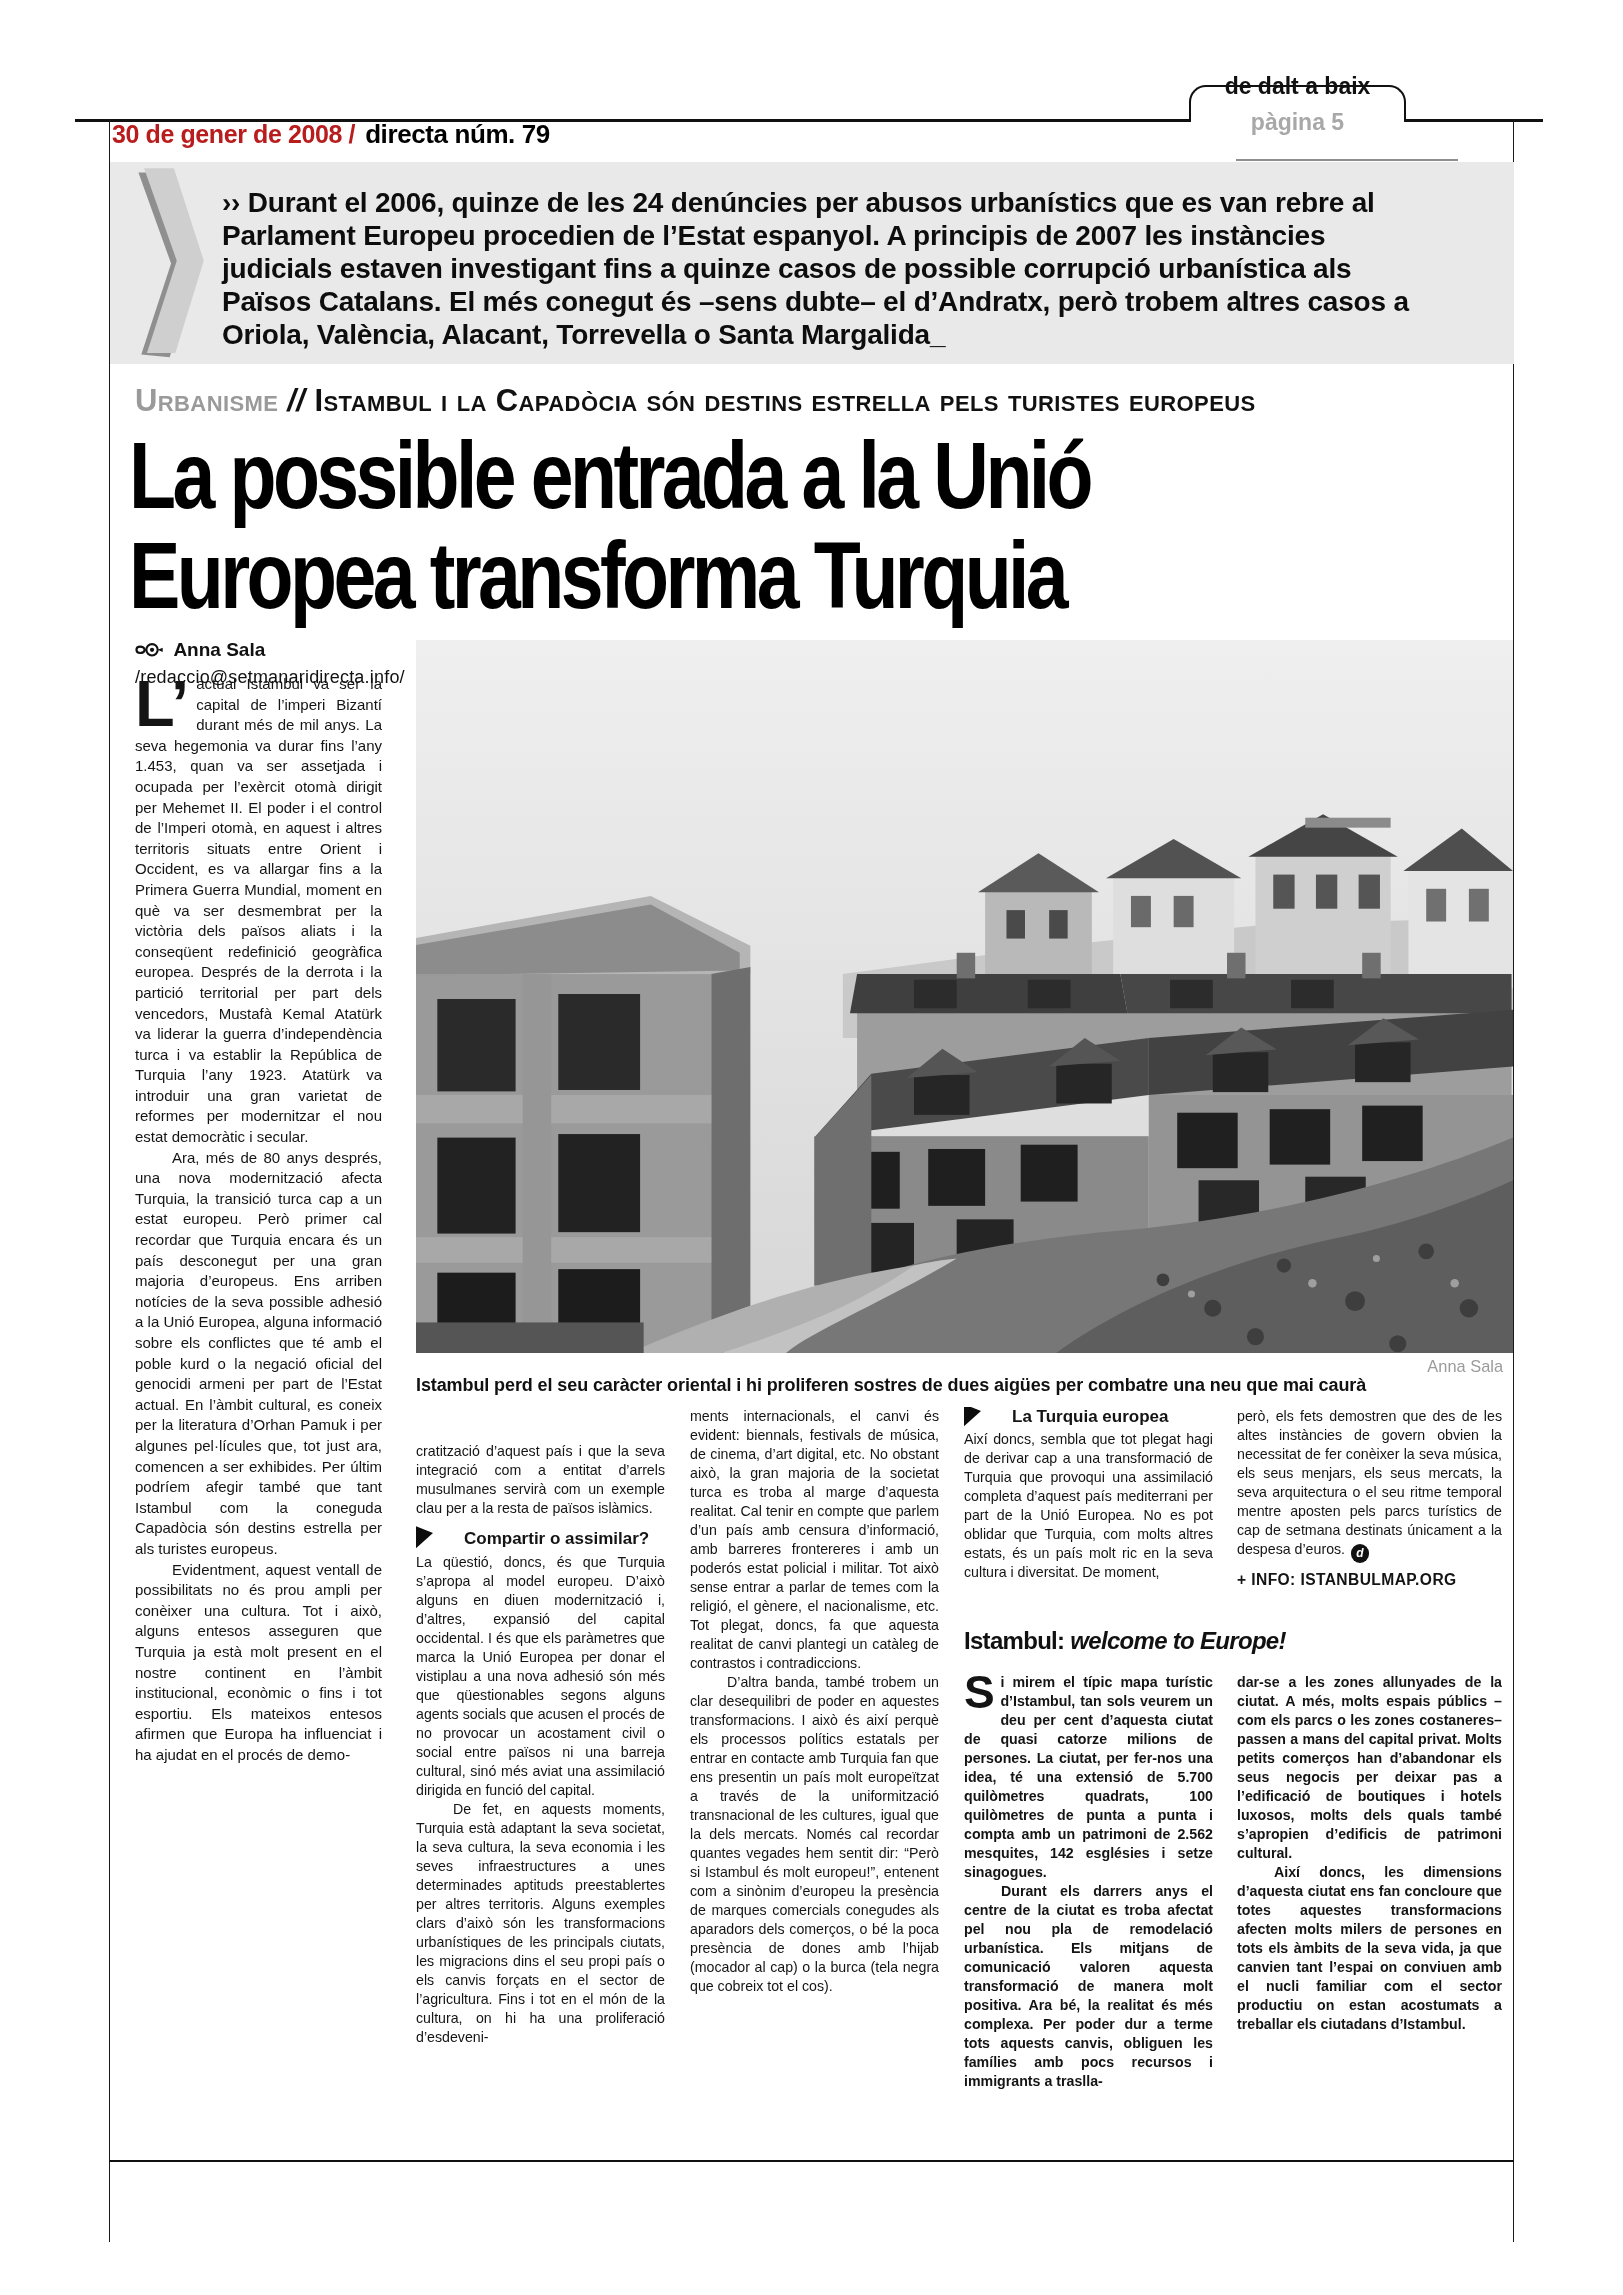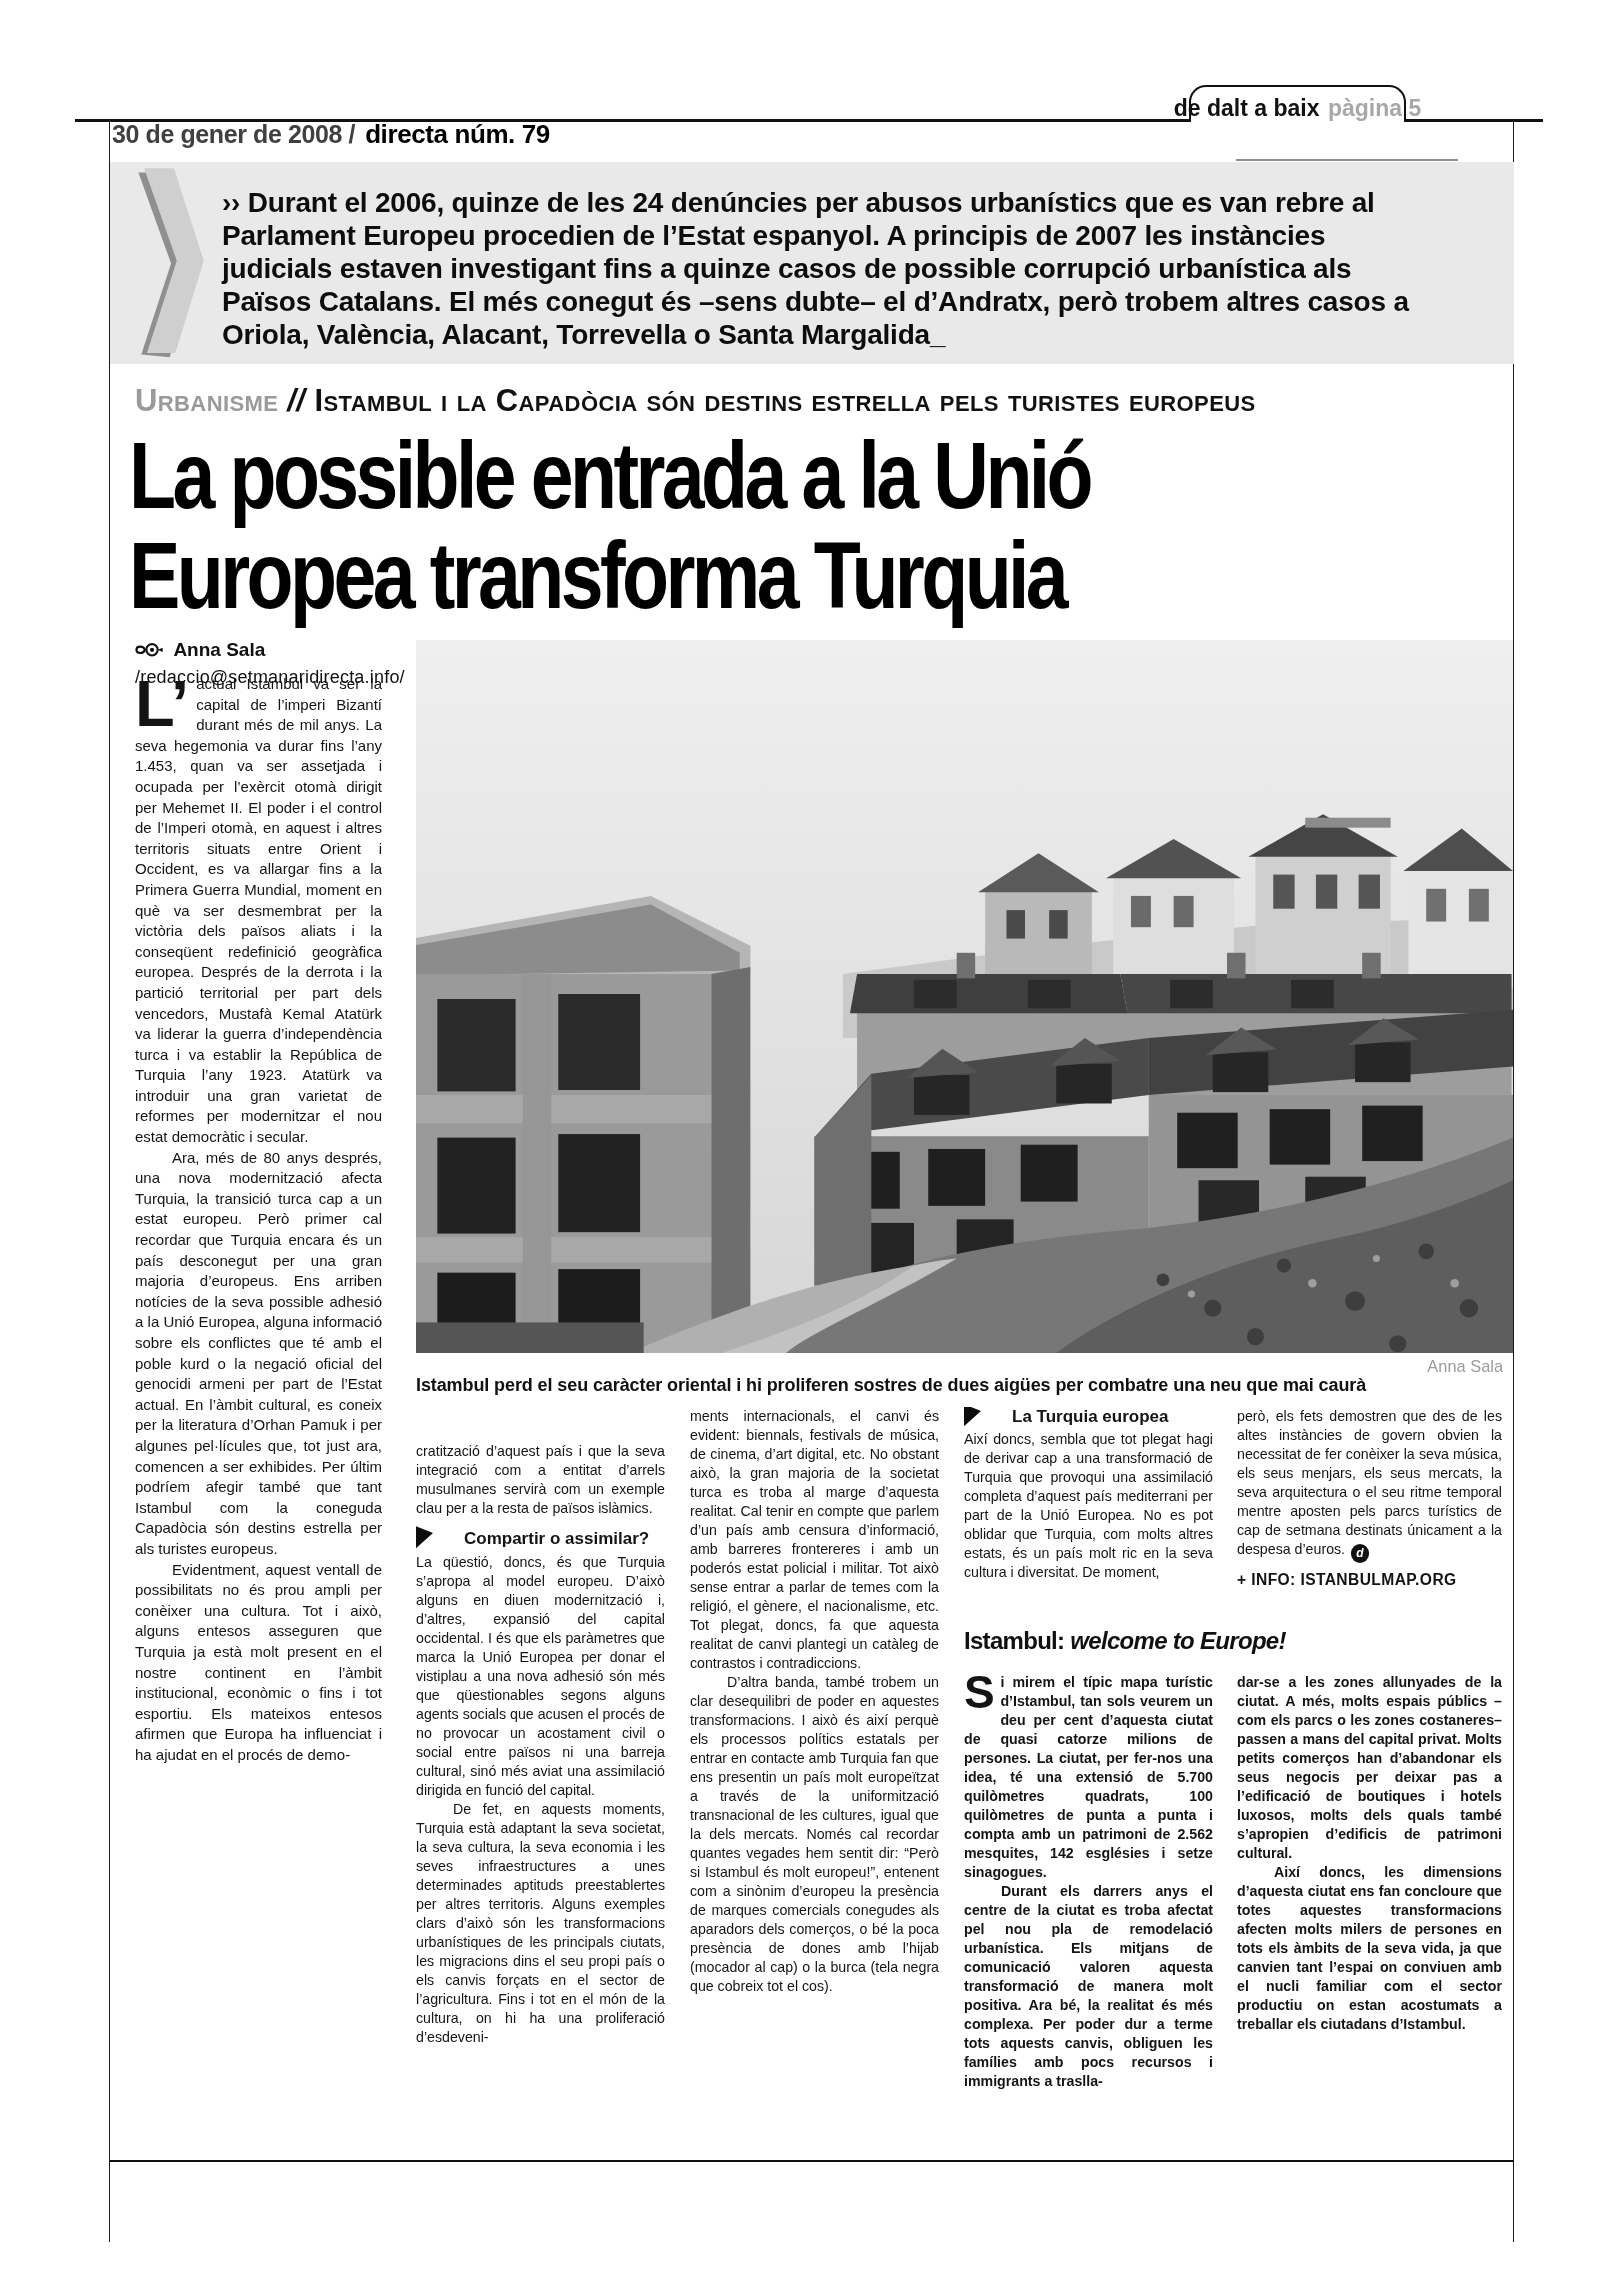--- a/index.html
+++ b/index.html
@@ -2,27 +2,27 @@
 <html lang="ca" style="font-size:11.4px"><head>
 <meta charset="utf-8">
 <style>
   html,body{margin:0;padding:0;background:#fff;}
   #page{position:relative;width:1623px;height:2295px;background:#fff;overflow:hidden;
         font-family:"Liberation Sans",sans-serif;color:#111;}
   .abs{position:absolute;}
 
   
   .hdr-row{left:112px;top:80px;display:flex;gap:10px;align-items:baseline;white-space:nowrap;}
-  .hdr-date{font-size:25px;font-weight:bold;color:#404040;letter-spacing:-0.4px;margin-top:40px;}
+  .hdr-date{font-size:25px;font-weight:bold;color:#b91c1c;letter-spacing:-0.4px;margin-top:40px;}
   .hdr-brand{font-size:26px;font-weight:800;color:#000;letter-spacing:-0.4px;}
   .hdr-rule{left:75px;top:119px;width:1468px;height:2.8px;background:#111;}
   .vline{width:1.4px;background:#1a1a1a;}
   .tab{left:1189px;top:85px;width:213px;height:35px;background:#fff;border:2.1px solid #111;
-       border-bottom:none;border-radius:17px 17px 0 0;display:flex;align-items:flex-end;
-       justify-content:center;gap:8.5px;white-space:nowrap;z-index:3;}
+       border-bottom:none;border-radius:17px 17px 0 0;display:flex;align-items:center;
+       justify-content:center;gap:8.5px;white-space:nowrap;z-index:3;flex-direction:column;}
   .tab-label{font-size:23px;font-weight:bold;color:#111;}
   .tab-page{font-size:23px;font-weight:bold;color:#a8a8a8;}
   .sub-tab-line{left:1236px;top:159px;width:222px;height:2.1px;background:#8f8f8f;}
 
   
   .summary{left:110px;top:162px;width:1404px;height:202px;background:#e9e9e9;}
   .summary-arrow{left:27px;top:5.7px;}
   .summary-text{left:112px;top:24px;width:1209px;font-size:28px;line-height:33px;
                 font-weight:bold;letter-spacing:-0.2px;color:#0d0d0d;}
 

